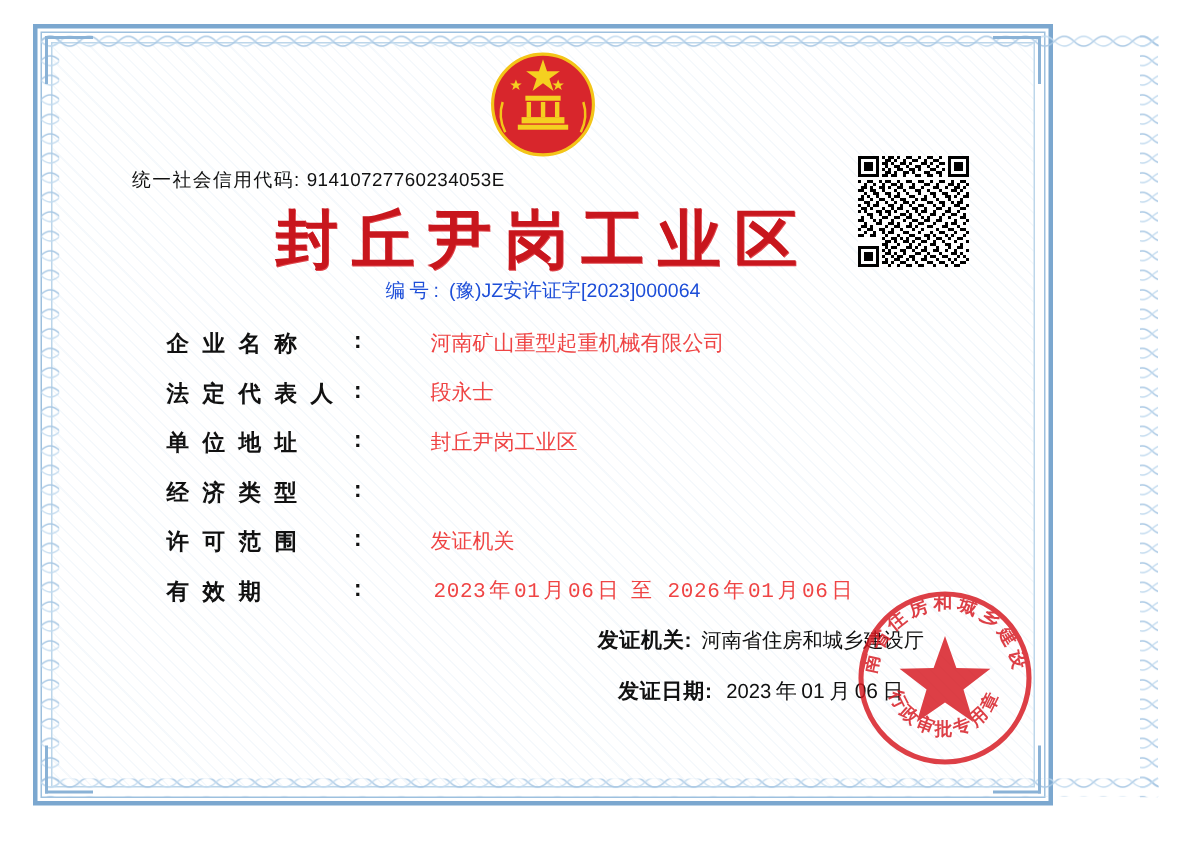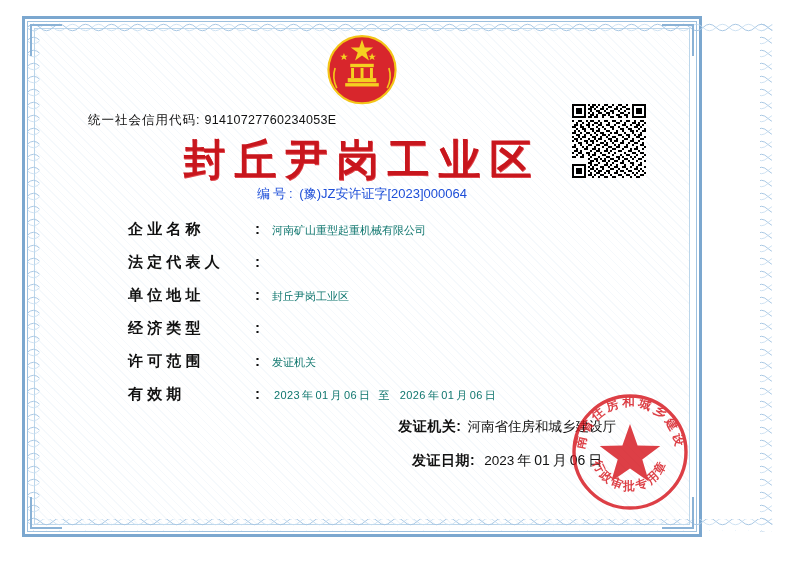--- a/index.html
+++ b/index.html
@@ -126,23 +126,24 @@
     top: 185px;
     text-align: center;
     font-size: 13px;
     color: #1d4ed8;
   }
   .serial .lab { letter-spacing: 3px; }
 
   
   .fields {
     position: absolute;
-    left: 128px;
+    left: 111px;
     top: 208px;
     width: 560px;
+    font-family: Liberation Mono, monospace;
   }
   .field-row {
     display: flex;
     align-items: flex-end;
     height: 31px;
     margin-bottom: 2px;
   }
   .field-label {
     width: 140px;
     font-size: 15px;
@@ -151,25 +152,26 @@
     letter-spacing: 0px;
     display: flex;
     justify-content: space-between;
     padding-right: 8px;
     box-sizing: border-box;
   }
   .field-label span { display: inline-block; }
   .field-label .colon { letter-spacing: 0; }
   .field-value {
     flex: 1;
-    font-size: 11px;
-    color: #0f766e;
+    font-size: 14px;
+    color: #ef4444;
     padding-left: 4px;
     padding-bottom: 1px;
     white-space: nowrap;
+    margin-left: 32px;
   }
   .valid-row .field-value {
     letter-spacing: 0.4px;
   }
   .valid-row .num { padding: 0 2px; }
   .valid-row .sep { padding: 0 8px; }
 
   
   .issuer {
     position: absolute;
@@ -611,20 +613,21 @@
           <span class="colon">:</span>
       </div>
       <div class="field-value">河南矿山重型起重机械有限公司</div>
     </div>
 
     <div class="field-row">
       <div class="field-label">
         <span>法 定 代 表 人</span>
           <span class="colon">:</span>
       </div>
+      <div class="field-value">段永士</div>
     </div>
 
     <div class="field-row">
       <div class="field-label">
         <span>单 位 地 址</span>
           <span class="colon">:</span>
       </div>
       <div class="field-value">封丘尹岗工业区</div>
     </div>
 

